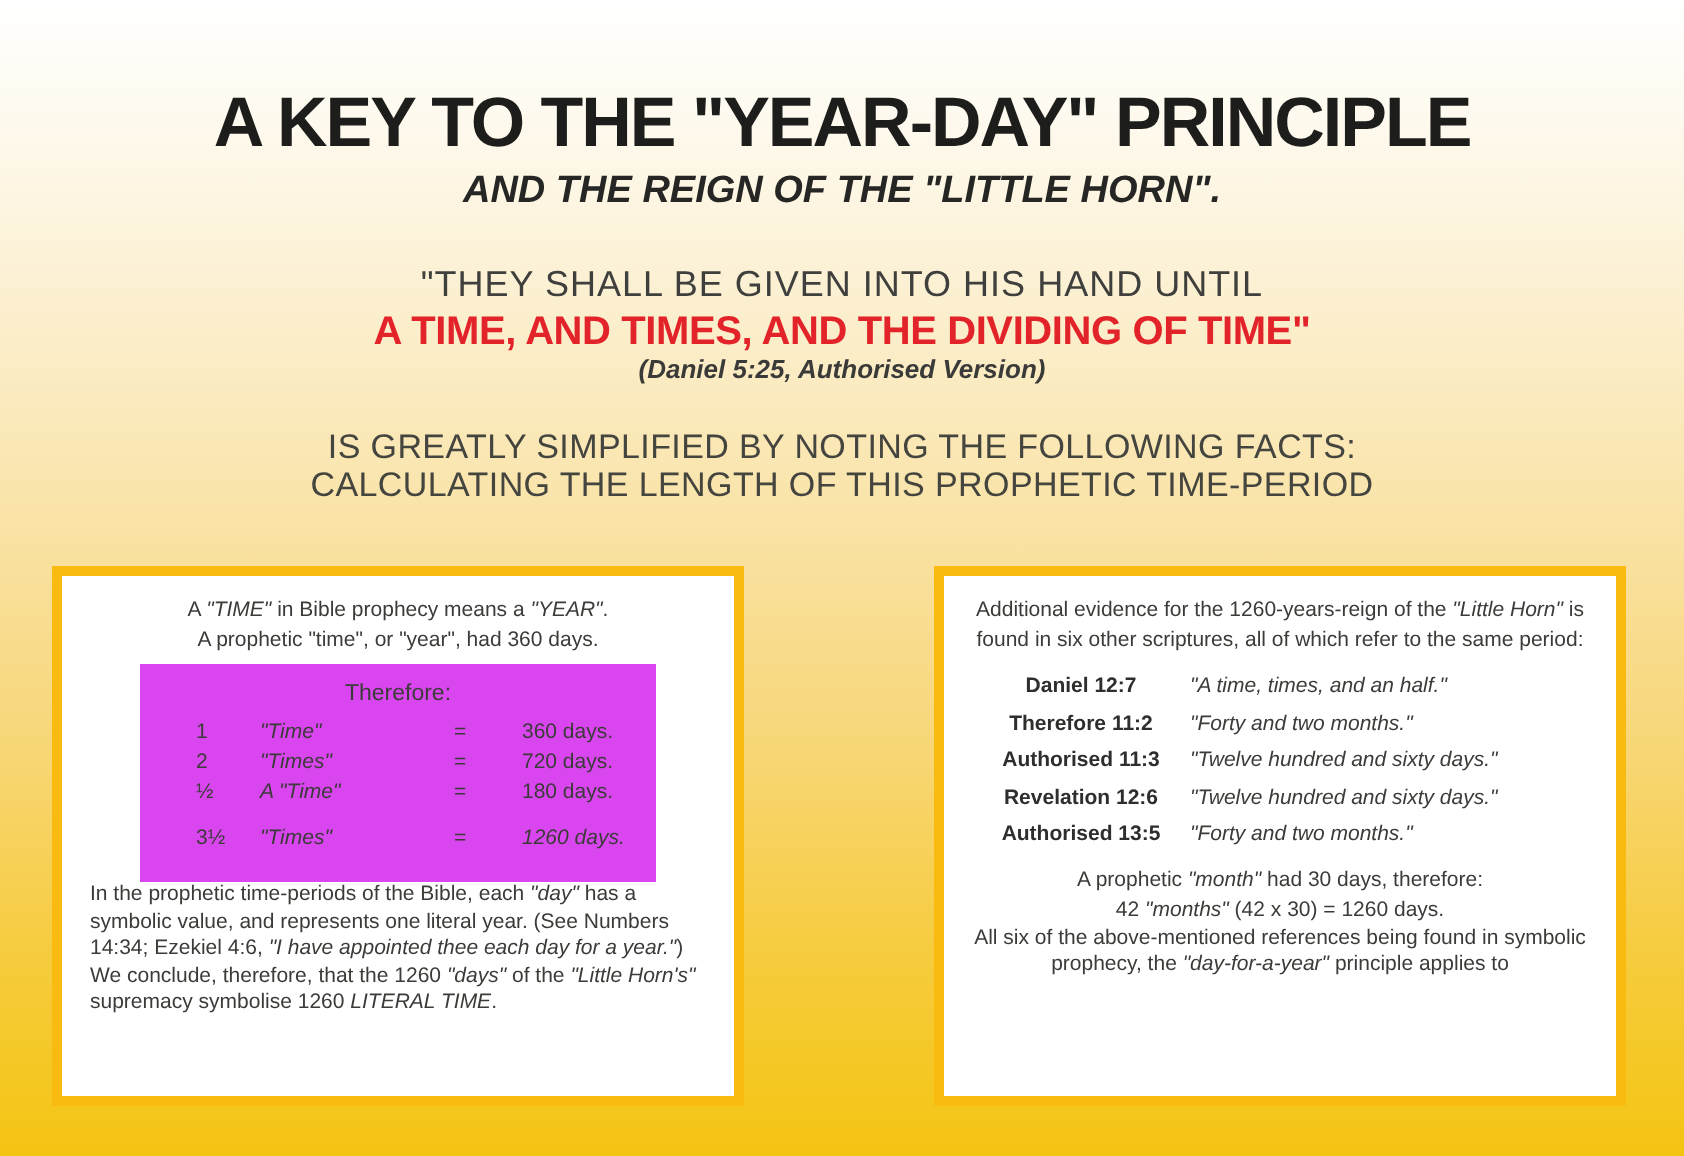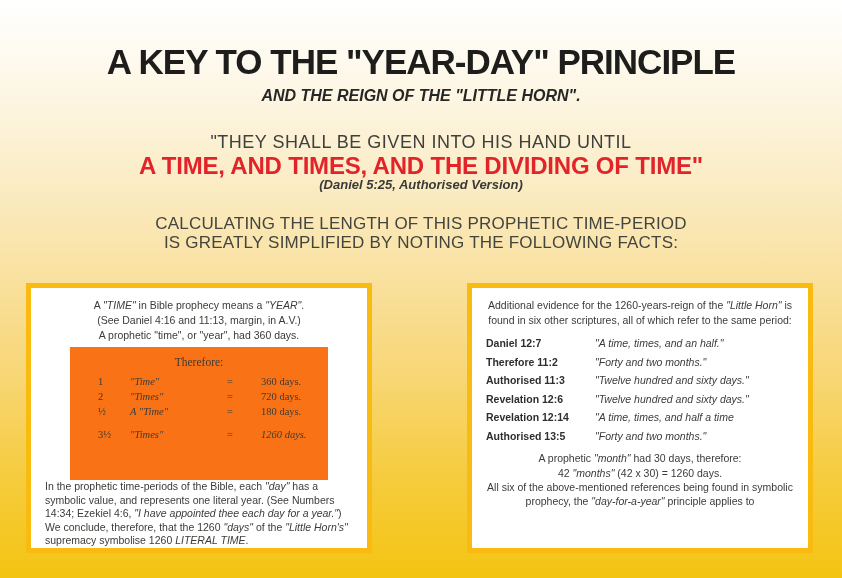--- a/index.html
+++ b/index.html
@@ -14,58 +14,57 @@
       #f9e2a4 46%, #f8d778 64%, #f6cc3f 82%, #f4c412 100%);
   }
   .header { text-align:center; }
   .title {
     margin:0; padding-top:44px;
     font-size:35px; line-height:36px; font-weight:bold;
     letter-spacing:-1px; color:#1d1d1b;
   }
   .subtitle {
     margin:5px 0 13px 0;
-    font-size:16px; line-height:21px;
+    font-size:19px; line-height:21px;
     font-style:italic; font-weight:bold;
     color:#262624;
   }
   .quote { margin-top:27px; }
   .quote-l1 { font-size:18px; line-height:19px; letter-spacing:.5px; color:#3f3f3d; }
-  .quote-l2 { margin-top:3px; font-size:24px; line-height:22px; font-weight:bold; letter-spacing:-.2px; color:#e2242a; }
+  .quote-l2 { margin-top:3px; font-size:20px; line-height:22px; font-weight:bold; letter-spacing:-.2px; color:#e2242a; }
   .quote-src { margin-top:1px; font-size:13px; line-height:14px; font-style:italic; font-weight:bold; color:#3a3a38; }
   .calc { margin-top:22px; font-size:17px; line-height:19px; color:#45453f; letter-spacing:.2px; }
 
   .panels { position:absolute; left:26px; top:283px; width:787px; display:flex; gap:95px; }
   .panel {
     box-sizing:border-box; width:346px; height:270px;
     background:#ffffff; border:5px solid #f9bb10;
     padding:10px 14px; color:#3b3b38;
     font-size:10.5px; line-height:13.5px;
   }
   .centered { text-align:center; }
   .panel p { margin:0; }
   .intro3 { line-height:15px; }
   .mt8 { margin-top:8px; } .mt12 { margin-top:12px; }
 
   .therefore-box {
     box-sizing:border-box;
-    width:258px; height:133px;
+    width:258px; height:109px;
     margin:4px auto 0;
-    background:#f97316;
+    background:#d946ef;
     padding:8px 0 0 0;
-    font-family:Liberation Serif, serif;
   }
   .t-head { text-align:center; font-size:11.5px; line-height:15px; margin-bottom:4px; color:#3b3b38; }
   .t-row { display:grid; grid-template-columns:32px 97px 34px auto; padding-left:28px; line-height:15px; }
   .t-row.gap { margin-top:8px; }
   .italic { font-style:italic; }
 
   .refs { margin-top:9px; }
   .ref-row { display:grid; grid-template-columns:109px auto; margin-bottom:5px; line-height:13.5px; }
-  .ref-name { font-weight:bold; color:#2e2e2c; }
+  .ref-name { font-weight:bold; color:#2e2e2c;text-align:center; }
   .ref-quote { font-style:italic; }
 
   .month-block { margin-top:8px; line-height:15px; }
   .closing { margin-top:9px; }
 </style>
 </head>
 <body>
 
 <div class="poster">
 
@@ -73,30 +72,29 @@
     <h1 class="title">A KEY TO THE "YEAR-DAY" PRINCIPLE</h1>
     <h2 class="subtitle">AND THE REIGN OF THE "LITTLE HORN".</h2>
 
     <div class="quote">
       <div class="quote-l1">"THEY SHALL BE GIVEN INTO HIS HAND UNTIL</div>
       <div class="quote-l2">A TIME, AND TIMES, AND THE DIVIDING OF TIME"</div>
       <div class="quote-src">(Daniel 5:25, Authorised Version)</div>
     </div>
 
     <div class="calc">
+      <div>IS GREATLY SIMPLIFIED BY NOTING THE FOLLOWING FACTS:</div>
       <div>CALCULATING THE LENGTH OF THIS PROPHETIC TIME-PERIOD</div>
-      <div>IS GREATLY SIMPLIFIED BY NOTING THE FOLLOWING FACTS:</div>
     </div>
   </div>
 
   <div class="panels">
 
     <section class="panel">
       <p class="centered intro3">A <span class="italic">"TIME"</span> in Bible prophecy means a <span class="italic">"YEAR"</span>.</p>
-      <p class="centered intro3">(See Daniel 4:16 and 11:13, margin, in A.V.)</p>
       <p class="centered intro3">A prophetic "time", or "year", had 360 days.</p>
 
       <div class="therefore-box">
         <div class="t-head">Therefore:</div>
         <div class="t-row">
           <span>1</span>
           <span><span class="italic">"Time"</span></span>
           <span>=</span>
           <span>360 days.</span>
         </div>
@@ -138,24 +136,20 @@
         </div>
         <div class="ref-row">
           <span class="ref-name">Authorised 11:3</span>
           <span class="ref-quote">"Twelve hundred and sixty days."</span>
         </div>
         <div class="ref-row">
           <span class="ref-name">Revelation 12:6</span>
           <span class="ref-quote">"Twelve hundred and sixty days."</span>
         </div>
         <div class="ref-row">
-          <span class="ref-name">Revelation 12:14</span>
-          <span class="ref-quote">"A time, times, and half a time</span>
-        </div>
-        <div class="ref-row">
           <span class="ref-name">Authorised 13:5</span>
           <span class="ref-quote">"Forty and two months."</span>
         </div>
       </div>
 
       <div class="month-block centered">
         <div>A prophetic <span class="italic">"month"</span> had 30 days, therefore:</div>
         <div>42 <span class="italic">"months"</span> (42 x 30) = 1260 days.</div>
       </div>
 

